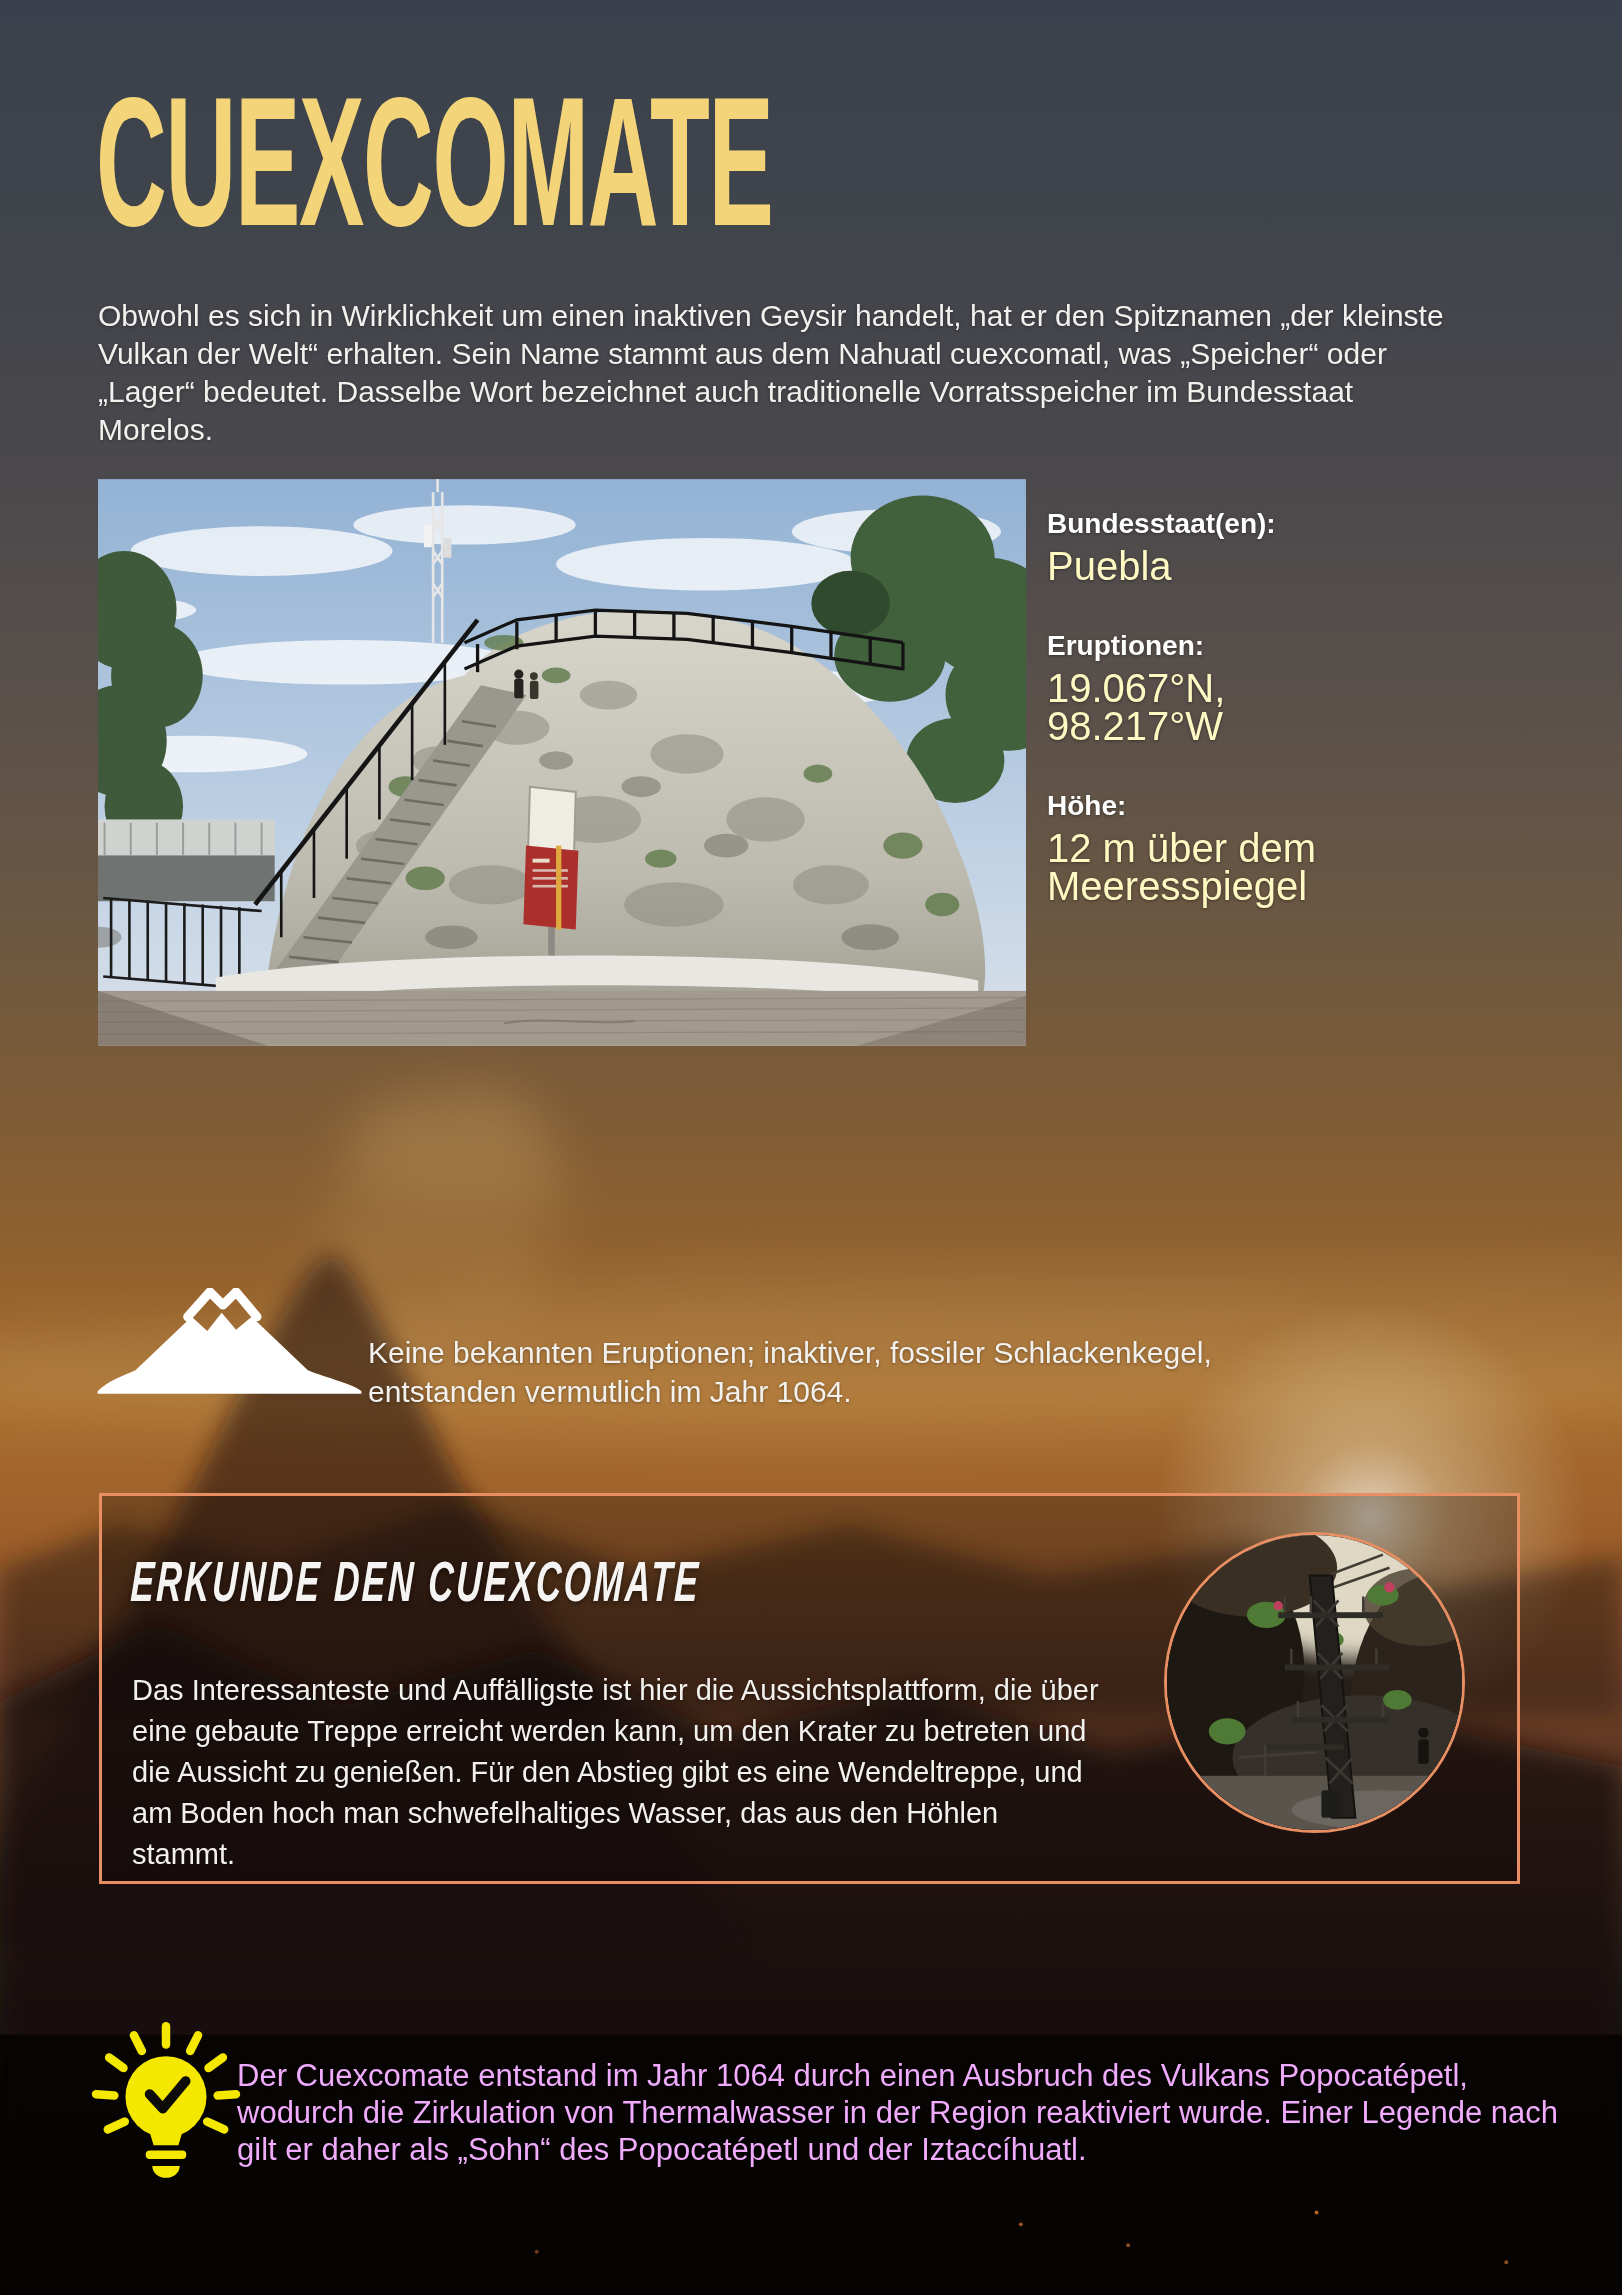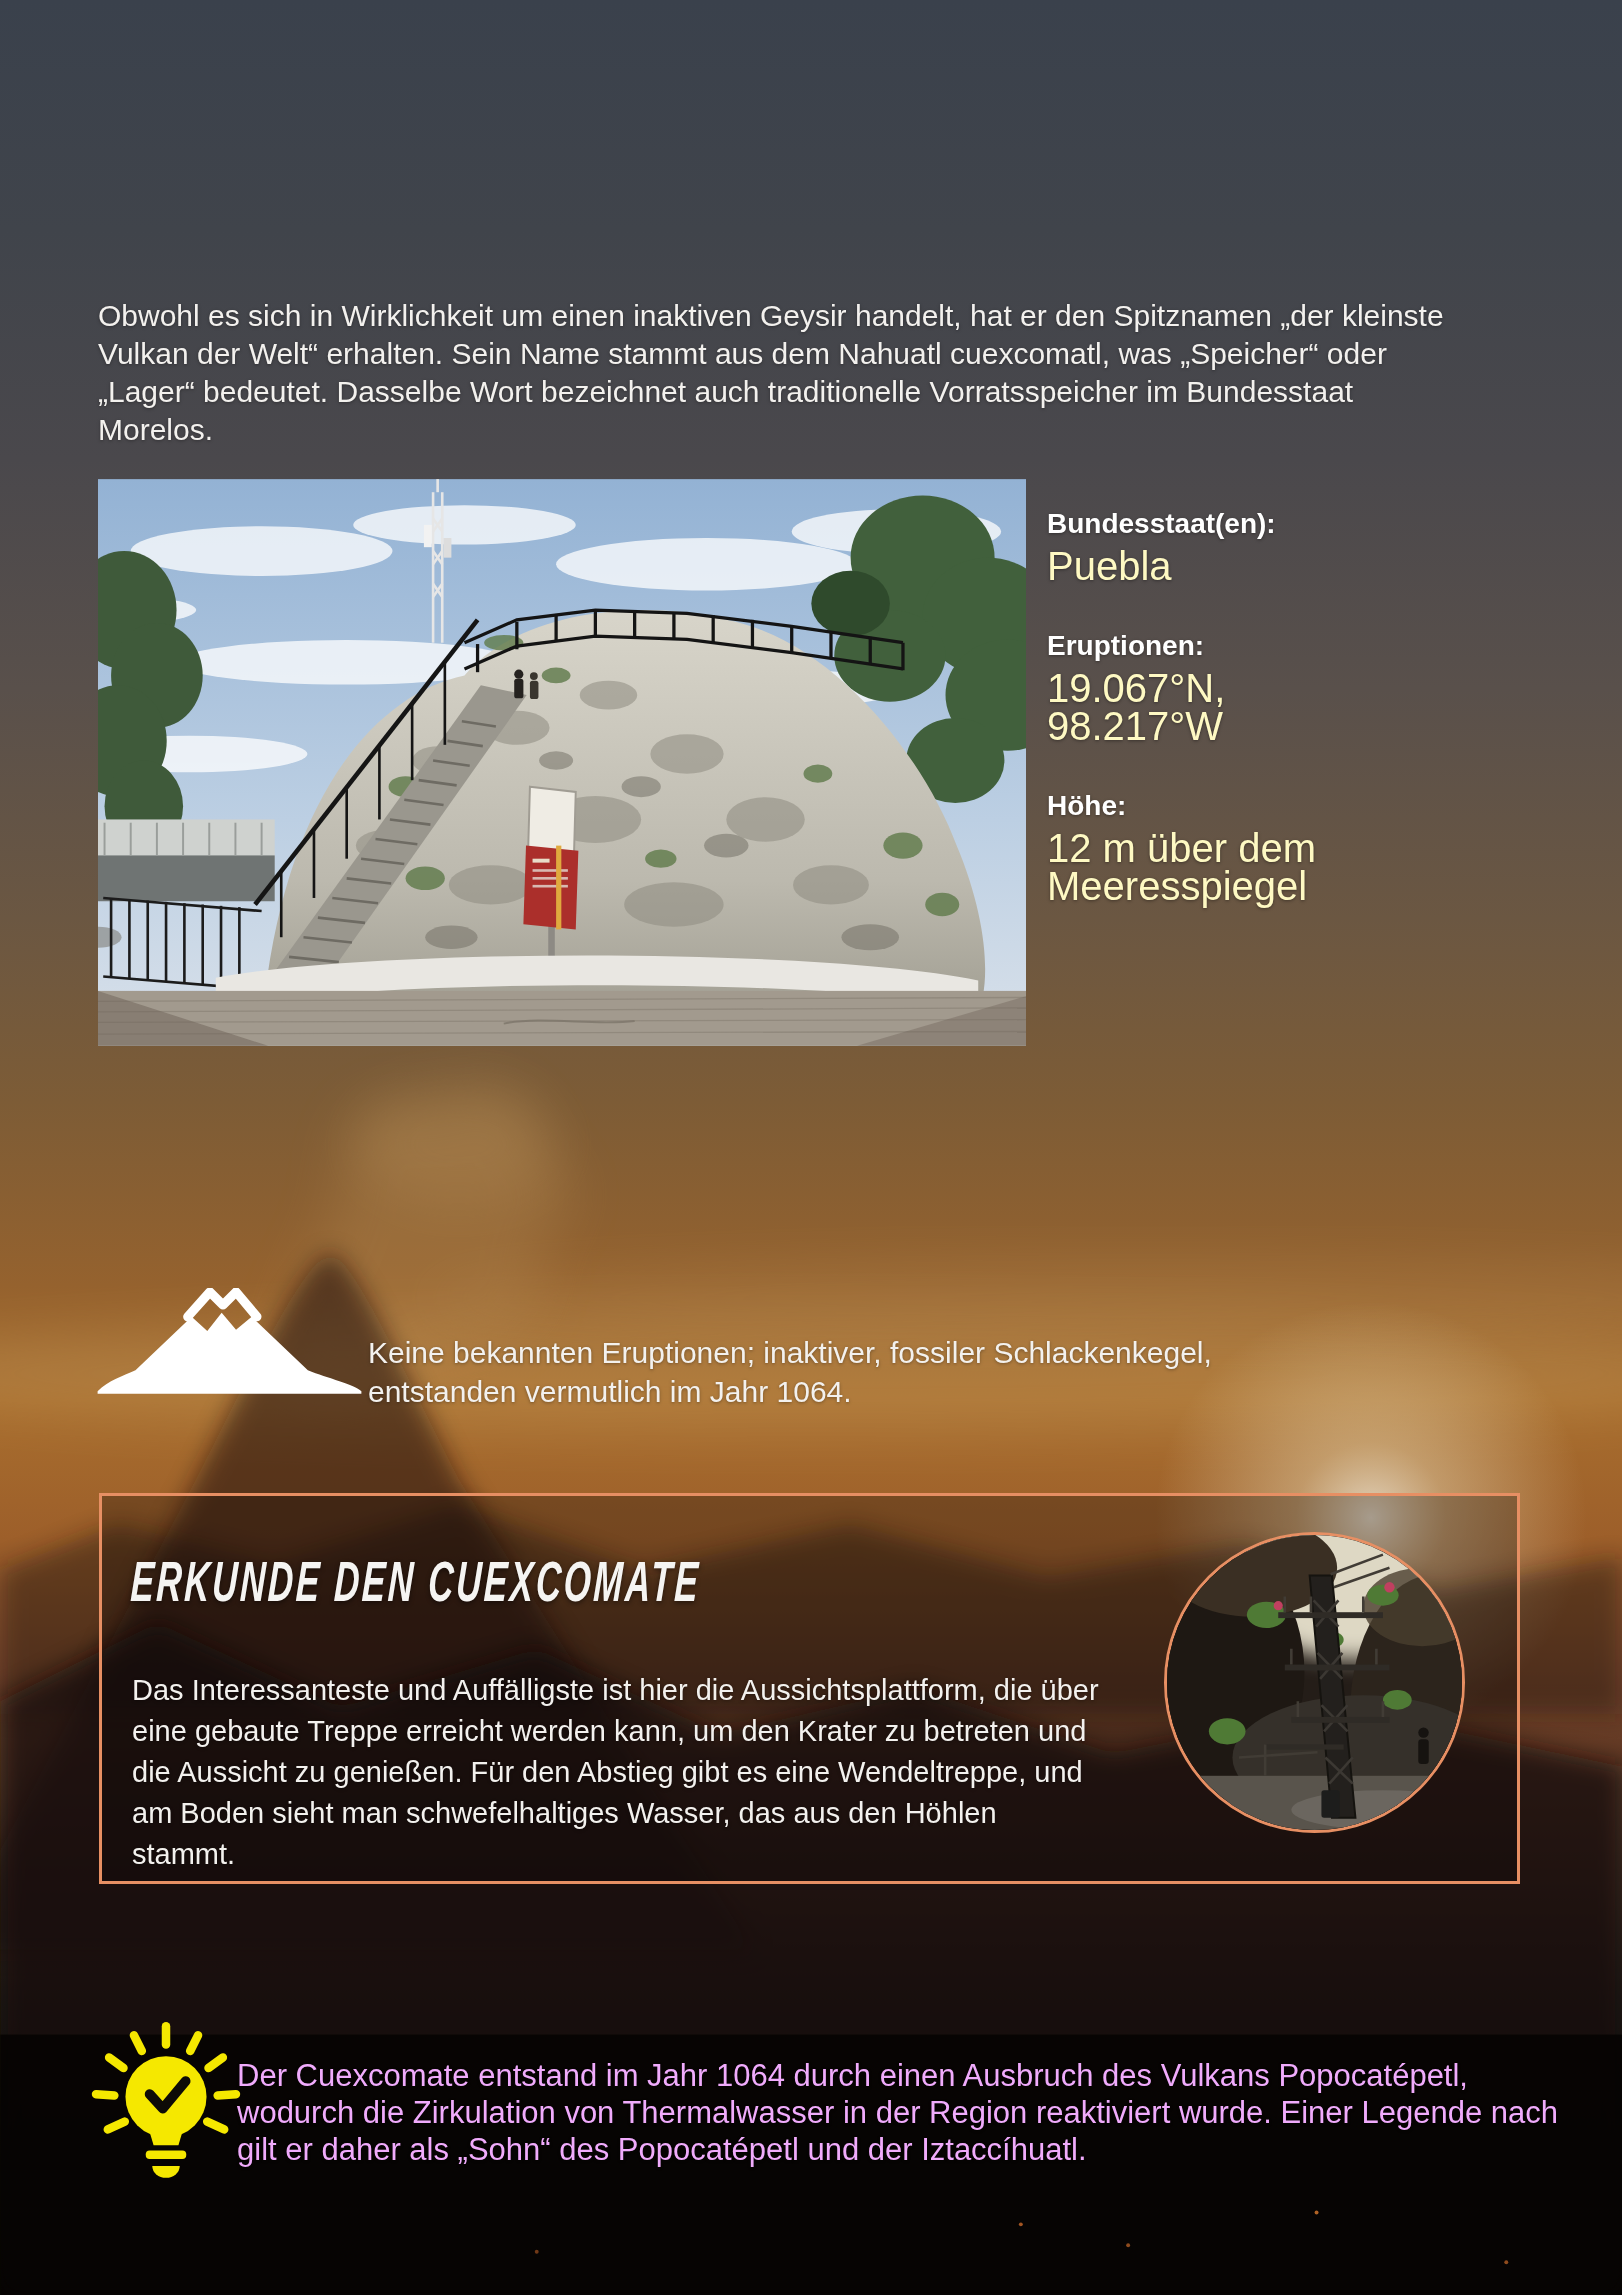--- a/index.html
+++ b/index.html
@@ -89,20 +89,21 @@
     <path d="M-80,2980 L300,2260 C420,2020 470,1930 505,1915 C540,1930 600,2060 700,2260 L1150,2980 Z" fill="#1c100c" opacity="0.55" filter="url(#b18)"></path>
     <path d="M0,2600 L240,2480 L520,2610 L820,2520 L1100,2650 L1400,2580 L1700,2680 L2050,2610 L2480,2700 L2480,3508 L0,3508 Z" fill="#120a08" opacity="0.75" filter="url(#b18)"></path>
     <rect x="0" y="3110" width="2480" height="398" fill="#050302" opacity="0.9"></rect>
     <circle cx="1560" cy="3400" r="3" fill="#c96a2a" opacity="0.8"></circle>
     <circle cx="1724" cy="3432" r="3" fill="#c96a2a" opacity="0.7"></circle>
     <circle cx="2012" cy="3382" r="3" fill="#d97a2e" opacity="0.8"></circle>
     <circle cx="2302" cy="3458" r="3" fill="#c96a2a" opacity="0.7"></circle>
     <circle cx="820" cy="3442" r="3" fill="#b85e24" opacity="0.6"></circle>
   </svg>
 
+  <h1 class="page-title"><span>CUEXCOMATE</span></h1>
 
   <p class="body-text intro">Obwohl es sich in Wirklichkeit um einen inaktiven Geysir handelt, hat er den Spitznamen „der kleinste Vulkan der Welt“ erhalten. Sein Name stammt aus dem Nahuatl cuexcomatl, was „Speicher“ oder „Lager“ bedeutet. Dasselbe Wort bezeichnet auch traditionelle Vorratsspeicher im Bundesstaat Morelos.</p>
 
   <div class="photo-frame">
     <svg viewBox="0 0 1418 866" width="928" height="567">
       <defs>
         <linearGradient id="skyG" x1="0" y1="0" x2="0" y2="1">
           <stop offset="0" stop-color="#93b2d4"></stop>
             <stop offset="0.6" stop-color="#bccfe3"></stop>
             <stop offset="1" stop-color="#d9e1ea"></stop>
@@ -301,21 +302,21 @@
     <svg viewBox="0 0 420 170" width="275" height="111">
       <polyline points="146,44 180,6 200,26 220,6 252,44" fill="none" stroke="#ffffff" stroke-width="14" stroke-linecap="round" stroke-linejoin="round"></polyline>
       <path d="M8,158 C24,142 48,134 66,126 L152,44 L176,66 L198,38 L220,64 L244,44 L330,126 C360,138 402,148 412,158 L412,162 L8,162 Z" fill="#ffffff"></path>
     </svg>
   </div>
 
   <p class="body-text eruption-note">Keine bekannten Eruptionen; inaktiver, fossiler Schlackenkegel, entstanden vermutlich im Jahr 1064.</p>
 
   <section class="explore-box">
     <h2 class="explore-heading"><span>ERKUNDE DEN CUEXCOMATE</span></h2>
-    <p class="body-text explore-body">Das Interessanteste und Auffälligste ist hier die Aussichtsplattform, die über eine gebaute Treppe erreicht werden kann, um den Krater zu betreten und die Aussicht zu genießen. Für den Abstieg gibt es eine Wendeltreppe, und am Boden sieht man schwefelhaltiges Wasser, das aus den Höhlen stammt.</p>
+    <p class="body-text explore-body">Das Interessanteste und Auffälligste ist hier die Aussichtsplattform, die über eine gebaute Treppe erreicht werden kann, um den Krater zu betreten und die Aussicht zu genießen. Für den Abstieg gibt es eine Wendeltreppe, und am Boden hoch man schwefelhaltiges Wasser, das aus den Höhlen stammt.</p>
     <div class="crater-circle">
       <svg viewBox="0 0 460 460" width="301" height="301">
         <defs>
             <filter id="cb" x="-40%" y="-40%" width="180%" height="180%">
               <feGaussianBlur stdDeviation="16"></feGaussianBlur>
             </filter>
           </defs>
         <rect width="460" height="460" fill="#241d18"></rect>
         <ellipse cx="290" cy="70" rx="190" ry="120" fill="#ded8c4" filter="url(#cb)"></ellipse>
         <ellipse cx="60" cy="210" rx="150" ry="200" fill="#1e1813"></ellipse>

